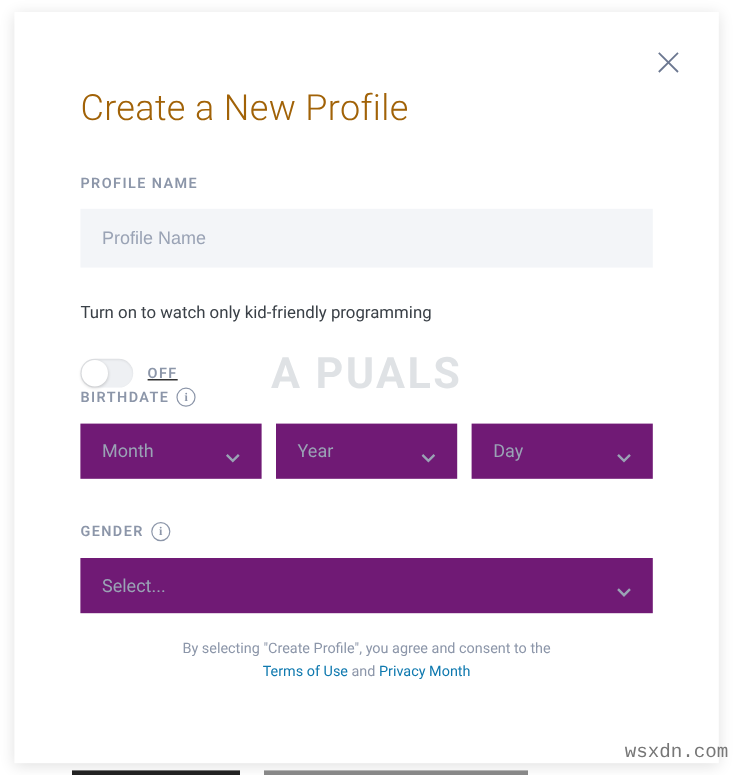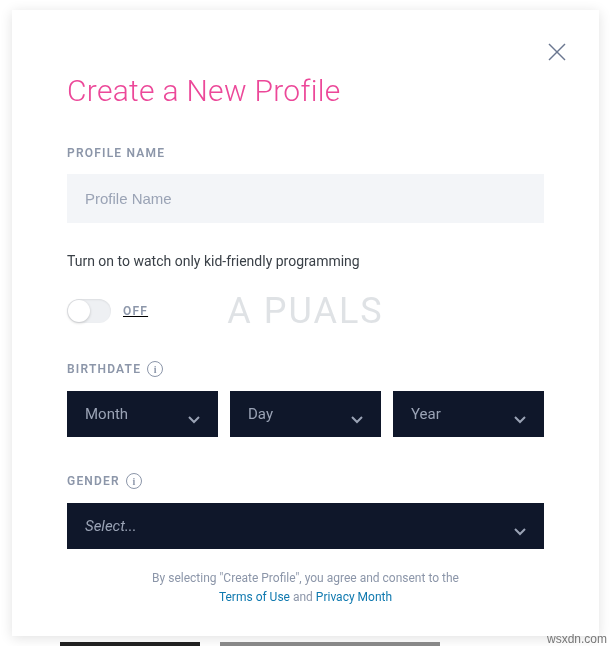--- a/index.html
+++ b/index.html
@@ -35,21 +35,21 @@
       align-items: center;
       justify-content: center;
     }
     .close-btn svg {
       stroke: #6b7790;
       stroke-width: 1.5;
     }
     .page-title {
       font-size: 30px;
       font-weight: 300;
-      color: #ec4899;
+      color: #a16207;
       margin-top: 28px;
       margin-bottom: 38px;
       letter-spacing: 0.3px;
     }
     .section-label {
       font-size: 12px;
       font-weight: 600;
       letter-spacing: 1.2px;
       color: #8c96a9;
       text-transform: uppercase;
@@ -89,21 +89,20 @@
     }
     .kids-desc {
       font-size: 14px;
       color: #3a4047;
       margin-bottom: 30px;
     }
     .toggle-wrapper {
       display: flex;
       align-items: center;
       gap: 12px;
-      margin-bottom: 38px;
       text-decoration: underline;
     }
     .toggle-switch {
       width: 44px;
       height: 24px;
       background: #eef0f3;
       border-radius: 12px;
       position: relative;
       cursor: pointer;
       box-shadow: inset 0 1px 2px rgba(0,0,0,0.08);
@@ -126,34 +125,33 @@
     }
     .select-row {
       display: flex;
       gap: 12px;
       margin-bottom: 36px;
     }
     .select-row .select-box {
       flex: 1;
     }
     .select-box {
-      background: #0f172a;
+      background: #701a75;
       padding: 14px 18px;
       display: flex;
       align-items: center;
       justify-content: space-between;
       cursor: pointer;
       color: #9aa3b5;
       font-size: 15px;
       margin-bottom: 0;
     }
     .select-box.full {
       width: 100%;
       margin-bottom: 20px;
-      font-style: italic;
     }
     .chevron {
       width: 12px;
       height: 8px;
     }
     .chevron svg {
       stroke: #9aa3b5;
       stroke-width: 2;
       fill: none;
     }
@@ -168,34 +166,34 @@
       color: #0f79af;
       text-decoration: none;
       text-align: right;
     }
     .watermark {
       position: absolute;
       top: 290px;
       left: 50%;
       transform: translateX(-50%);
       font-size: 36px;
-      font-weight: 400;
+      font-weight: 700;
       color: rgba(140, 150, 160, 0.28);
       letter-spacing: 2px;
       pointer-events: none;
       z-index: 5;
       white-space: nowrap;
     }
     .source-text {
       position: absolute;
-      bottom: 0;
+      bottom: 10px;
       right: 4px;
-      font-size: 12px;
+      font-size: 16px;
       color: #777;
-      font-family: Liberation Sans, sans-serif;
+      font-family: Liberation Mono, monospace;
     }
     .bottom-bar {
       position: absolute;
       bottom: 0;
       left: 60px;
       width: 140px;
       height: 4px;
       background: #222;
     }
     .bottom-bar2 {
@@ -239,29 +237,29 @@
   <div class="select-row">
     <div class="select-box">
       <span>Month</span>
       <span class="chevron">
         <svg width="12" height="8" viewBox="0 0 12 8">
             <polyline points="1,1 6,6 11,1"></polyline>
           </svg>
       </span>
     </div>
     <div class="select-box">
-      <span>Day</span>
+      <span>Year</span>
       <span class="chevron">
         <svg width="12" height="8" viewBox="0 0 12 8">
             <polyline points="1,1 6,6 11,1"></polyline>
           </svg>
       </span>
     </div>
     <div class="select-box">
-      <span>Year</span>
+      <span>Day</span>
       <span class="chevron">
         <svg width="12" height="8" viewBox="0 0 12 8">
             <polyline points="1,1 6,6 11,1"></polyline>
           </svg>
       </span>
     </div>
   </div>
 
   <div class="section-label">
     <span>GENDER</span>

